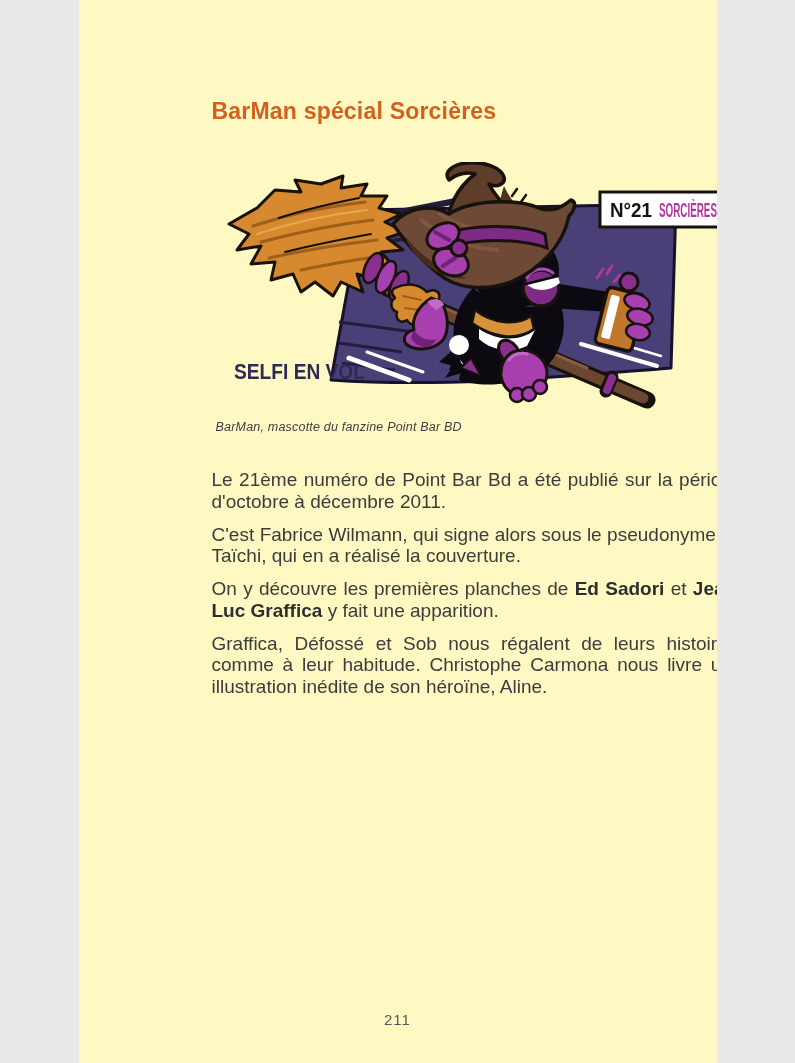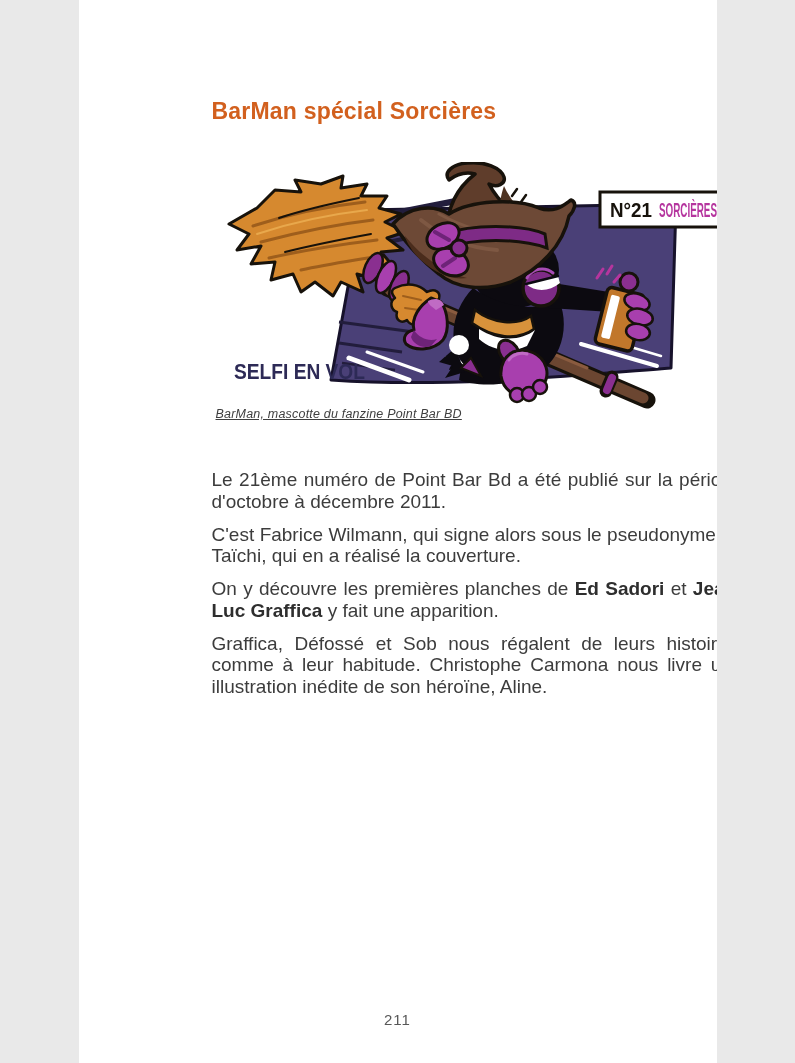--- a/index.html
+++ b/index.html
@@ -1,29 +1,29 @@
 <!DOCTYPE html>
 <html><head>
 <meta charset="utf-8">
 <style>
   html,body { margin:0; padding:0; background:#e9e9e9; }
   .page {
     position:relative; width:638px; height:1063px; margin:0 auto;
-    background:#ffffff; overflow:hidden;
+    background:#fef9c3; overflow:hidden;
     font-family:"Liberation Sans", sans-serif;
   }
   .title {
     position:absolute; left:133px; top:98px;
     font-size:23px; font-weight:bold; color:#D2601E; letter-spacing:0.2px;
   }
   .figure { position:absolute; left:130px; top:162px; width:532px; height:258px; }
   .figure svg { display:block; width:532px; height:258px; }
   .caption {
-    position:absolute; left:137px; top:407px;
-    font-style:italic; font-size:12.5px; color:#3f3f3f; letter-spacing:0.2px;text-decoration:underline;
+    position:absolute; left:137px; top:420px;
+    font-style:italic; font-size:12.5px; color:#3f3f3f; letter-spacing:0.2px;
   }
   .article {
     position:absolute; left:133px; top:469px; width:531px;
     font-size:19px; line-height:21.5px; color:#3c3c3c;
     text-align:justify;
   }
   .article p { margin:0 0 11.5px 0; }
   .article b { color:#2e2e2e; }
   .pagenum {
     position:absolute; left:0; right:0; top:1011px; text-align:center;

